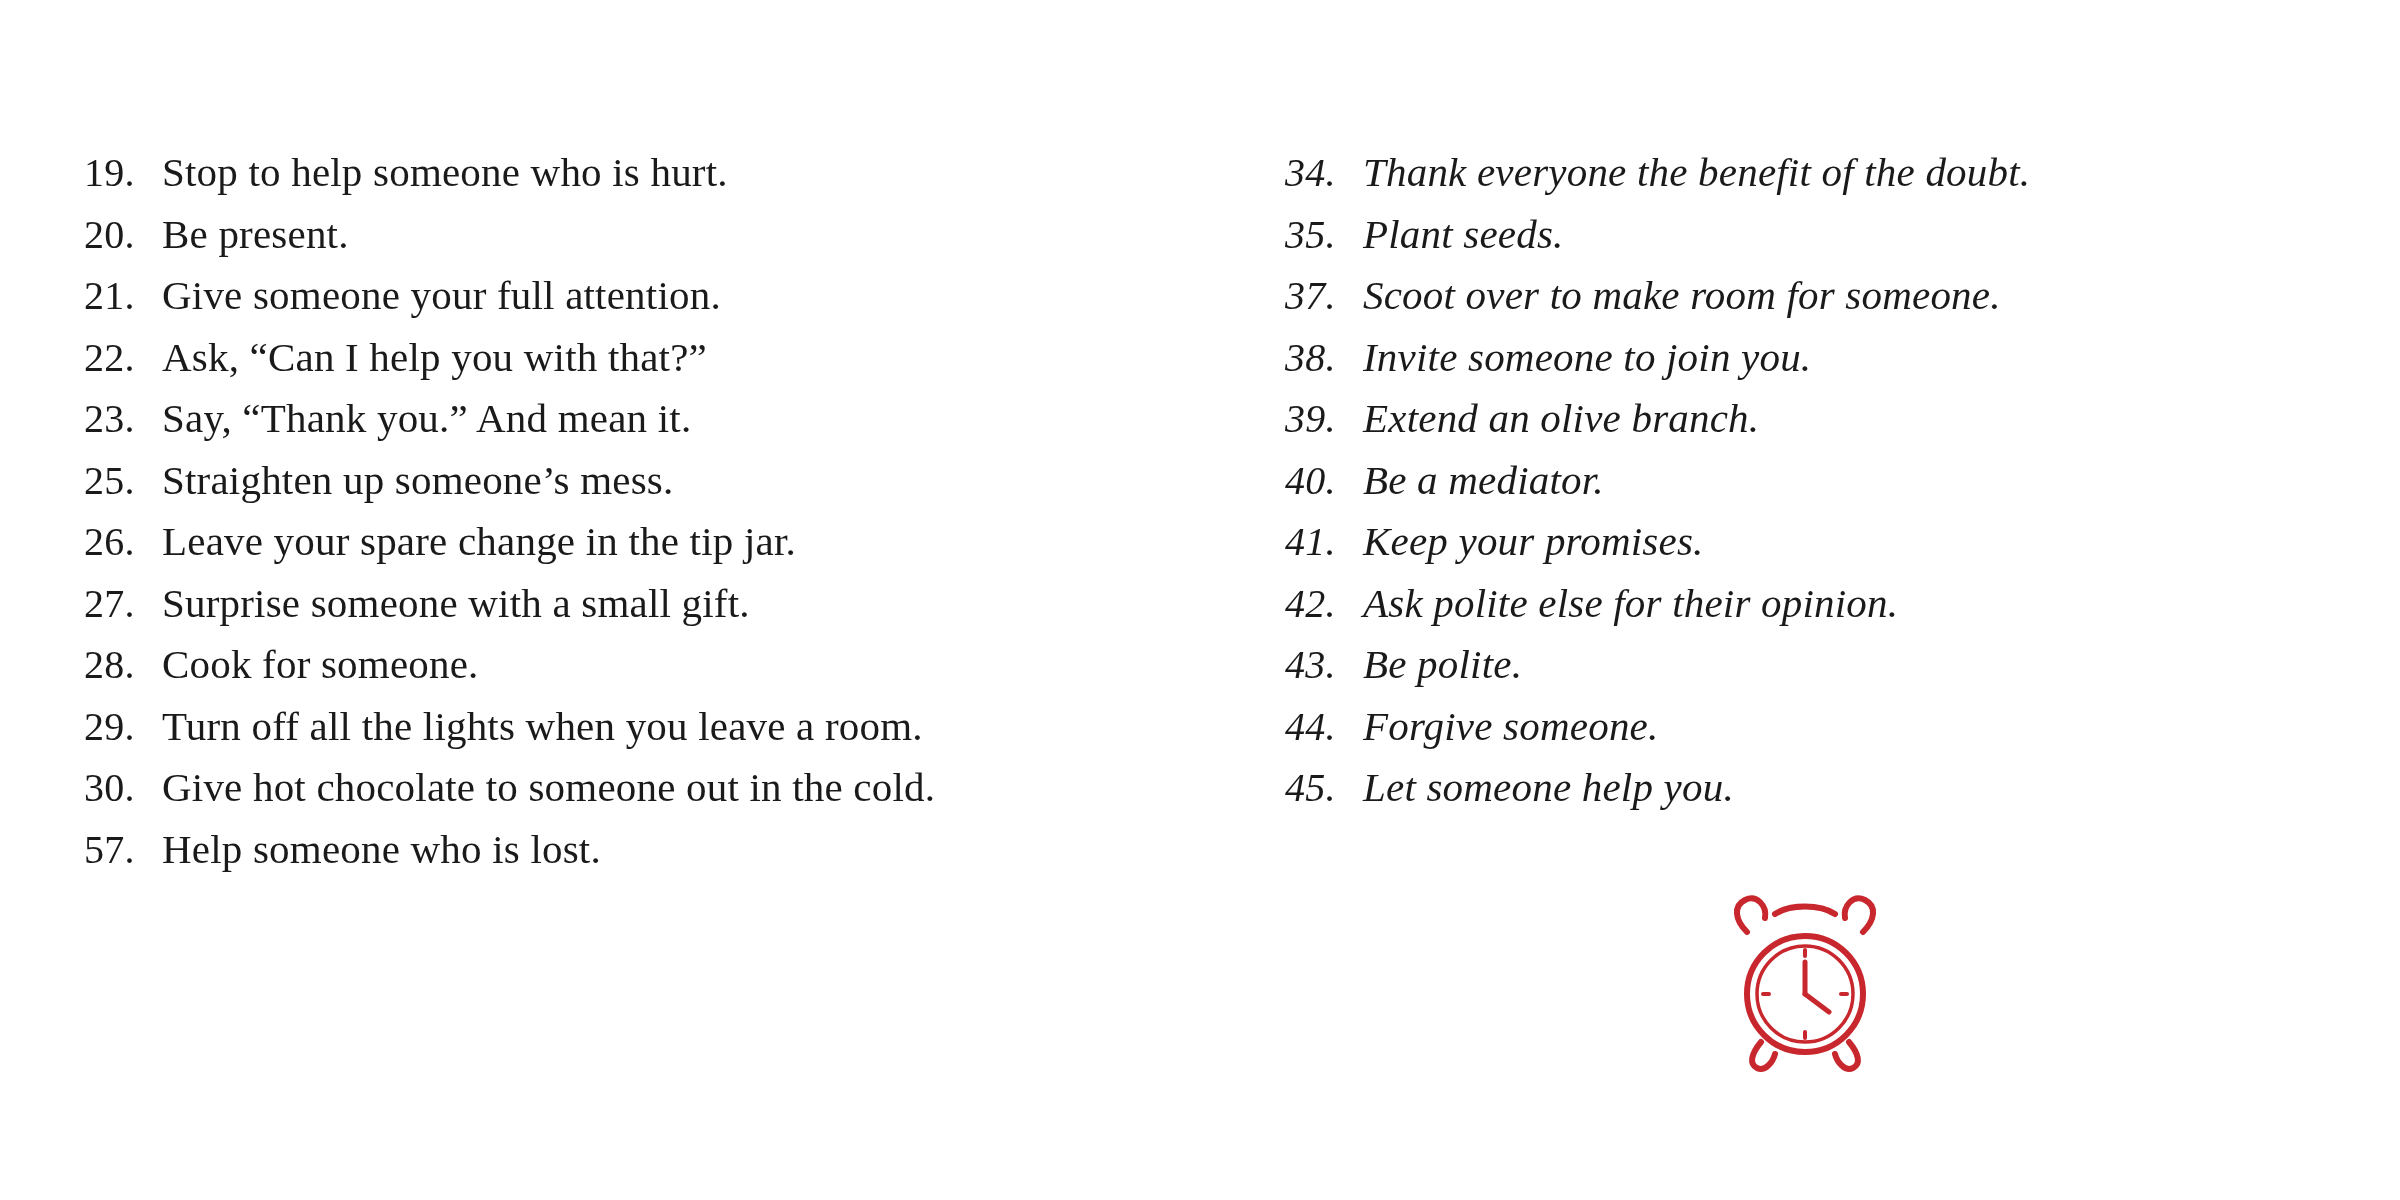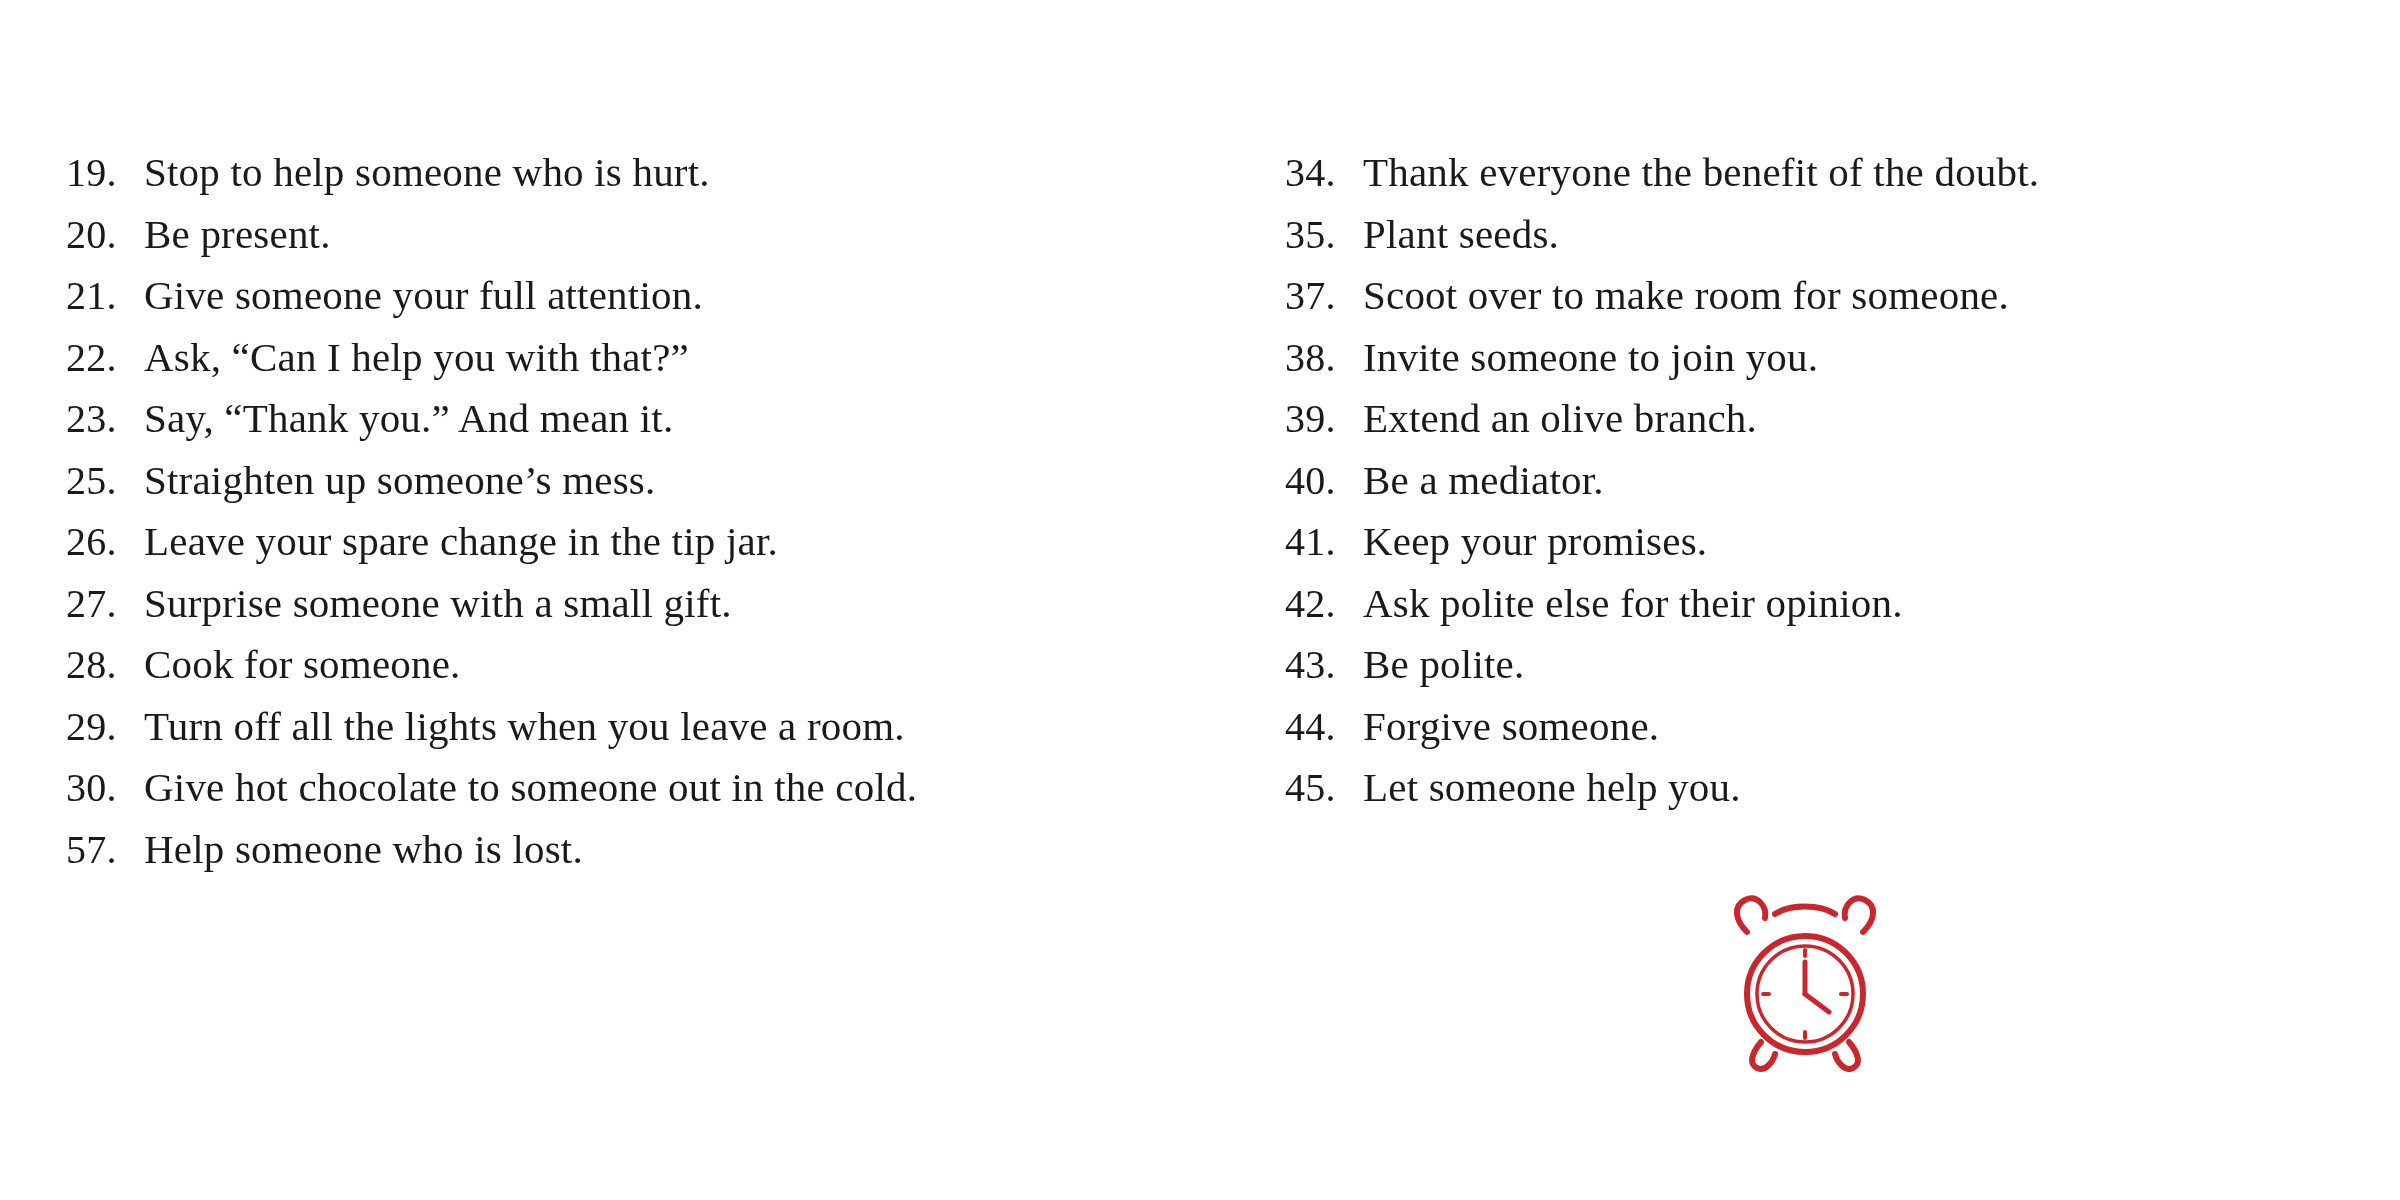--- a/index.html
+++ b/index.html
@@ -19,29 +19,30 @@
     position: absolute;
     inset: 0;
     display: flex;
     flex-direction: row;
   }
   .column {
     position: relative;
   }
   .column-left {
     position: absolute;
-    left: 66px;
+    left: 84px;
     top: 142px;
     width: 1140px;
   }
   .column-right {
     position: absolute;
     left: 1285px;
     top: 142px;
     width: 1060px;
+    font-style: italic;
   }
   .list {
     list-style: none;
     margin: 0;
     padding: 0;
   }
   .list-item {
     display: flex;
     align-items: baseline;
     font-size: 41px;

